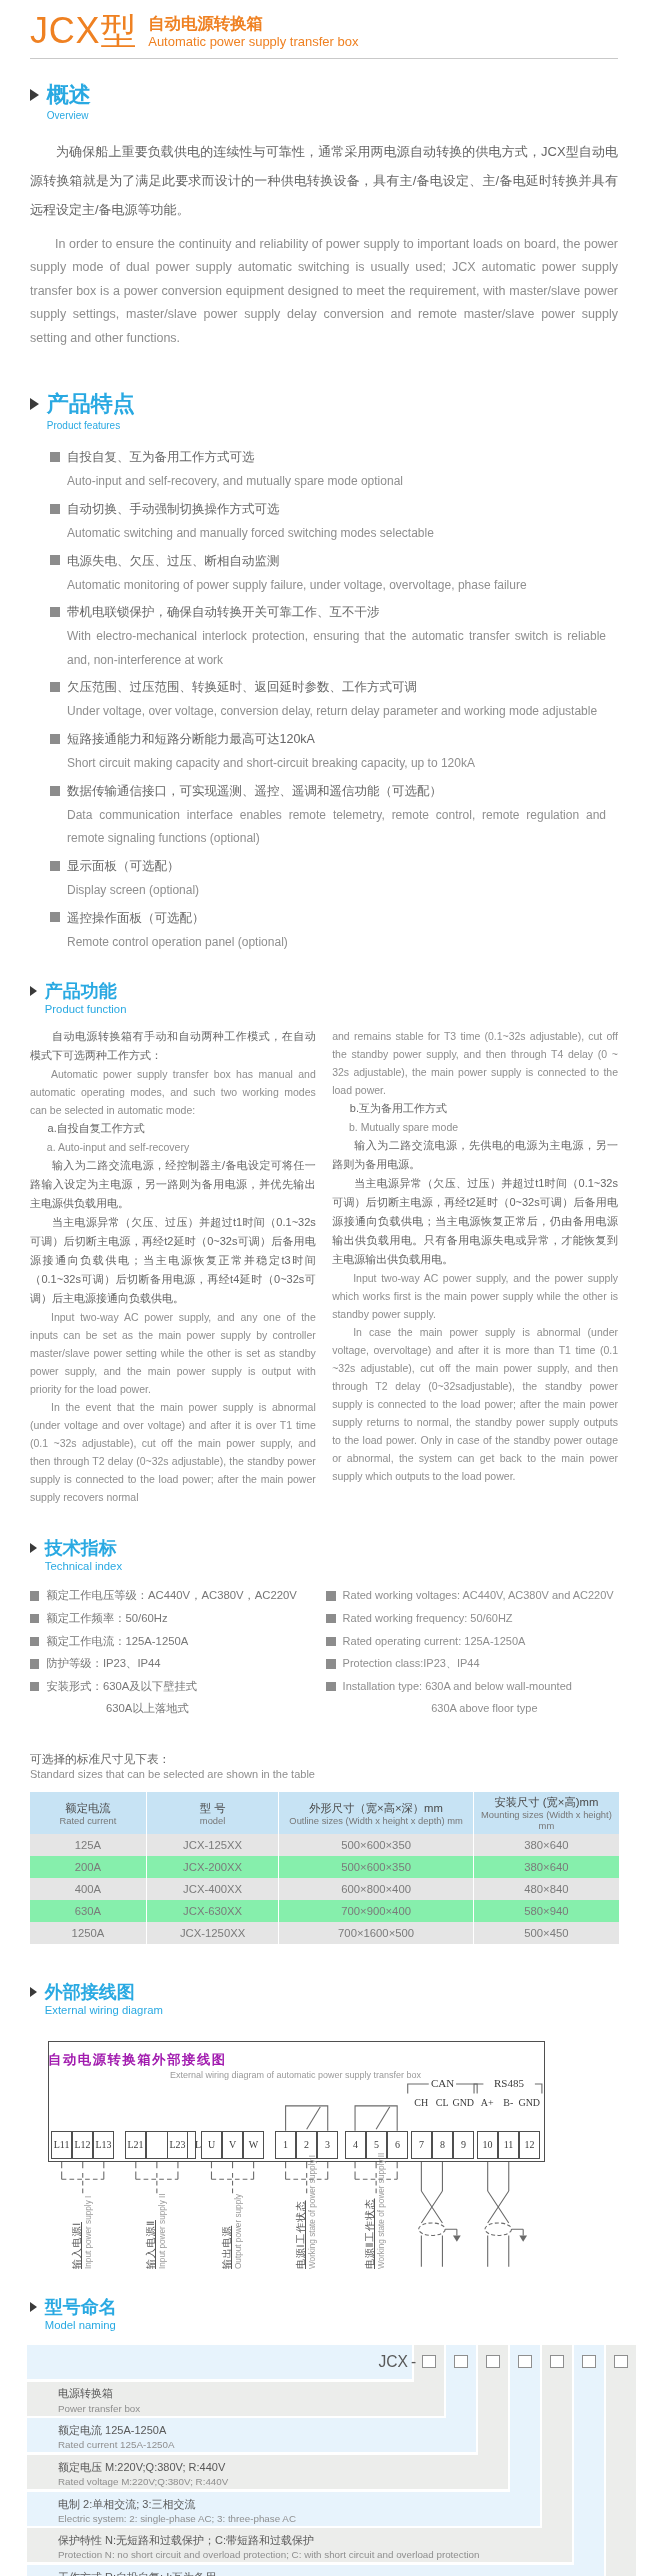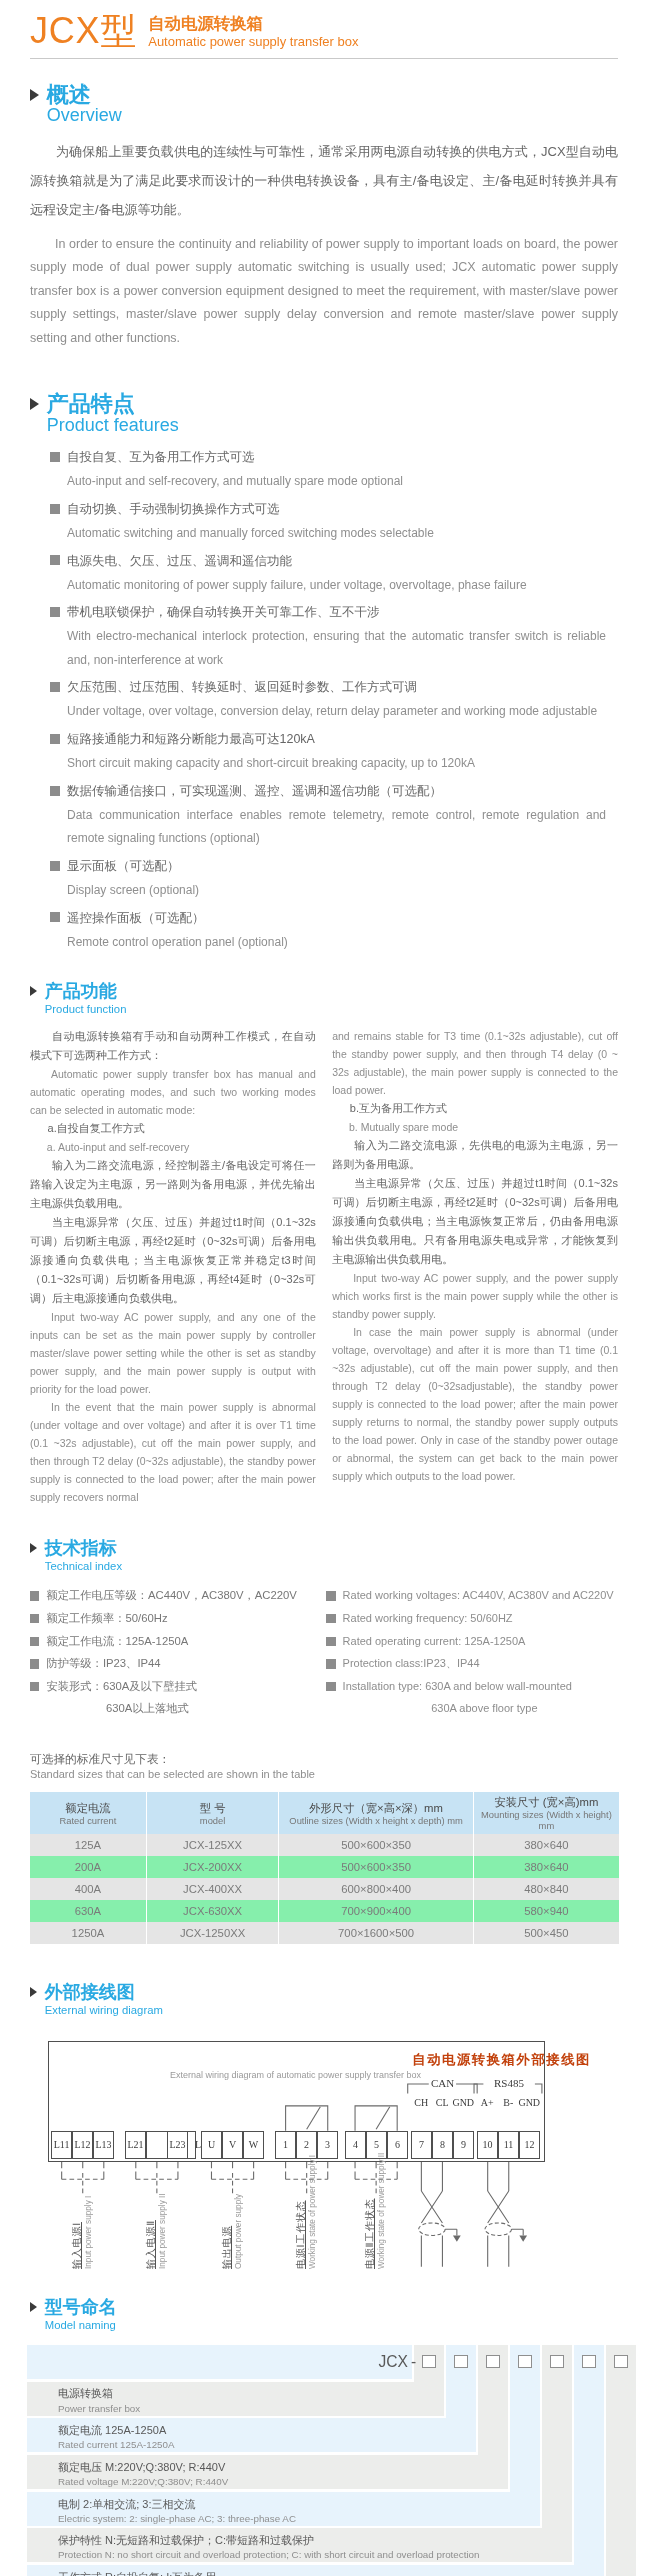--- a/index.html
+++ b/index.html
@@ -12,21 +12,21 @@
   .hdr-zh{color:#ef8122;font-size:16.4px;font-weight:700;line-height:20px;}
   .hdr-en{color:#ef8122;font-size:13px;line-height:17px;font-weight:400;}
   .hdr-rule{height:0.8px;background:#c9c9c9;margin:7.8px 30px 0 30px;}
   
   .sec{margin-left:30px;margin-right:30px;}
   .sec-head{display:flex;align-items:flex-start;}
   .tri{width:0;height:0;border-top:6.2px solid transparent;border-bottom:6.2px solid transparent;
        border-left:9.4px solid #3a3a3a;margin-top:7px;margin-right:7.8px;flex:0 0 auto;}
   .tri.sm{border-top-width:5.5px;border-bottom-width:5.5px;border-left-width:7.8px;margin-top:5.5px;}
   .sh-zh{color:#29a9e2;font-size:22px;font-weight:700;line-height:26.5px;}
-  .sh-en{color:#29a9e2;font-size:18px;line-height:15.6px;font-weight:400;}
+  .sh-en{color:#29a9e2;font-size:10px;line-height:15.6px;font-weight:400;}
   .sh-zh.sm{font-size:18px;line-height:22px;}
   .sh-en.sm{font-size:11.3px;line-height:14px;}
   
   .p-zh{color:#666;font-size:13px;line-height:29px;text-align:justify;text-indent:2em;margin-top:12.5px;}
   .p-en{color:#8e8e8e;font-size:12.5px;line-height:23.4px;text-align:justify;text-indent:2em;margin-top:9.4px;}
   
   .feat{margin-top:11px;padding-left:20px;}
   .feat-item{margin-bottom:2.3px;}
   .feat-zh{color:#666;font-size:12.5px;line-height:26px;position:relative;padding-left:17px;}
   .feat-sq{position:absolute;left:0;top:7.8px;width:10px;height:10px;background:#8c8c8c;}
@@ -57,22 +57,22 @@
   .th-zh{color:#4a4a4a;font-size:11.3px;line-height:14px;}
   .th-en{color:#777;font-size:9.4px;line-height:11px;}
   table.sz td{text-align:center;color:#7b7b7b;font-size:11.3px;height:20px;border-right:1.6px solid #fff;}
   table.sz td:last-child{border-right:none;}
   table.sz tr.odd td{background:#e5e5e5;}
   table.sz tr.even td{background:#86efac;}
   
   .wcanvas{position:relative;width:515px;height:245px;margin:14px 0 0 48px;
            font-family:"Liberation Serif",serif;}
   .wbox{position:absolute;left:0;top:9.4px;width:495px;height:119px;border:1.6px solid #4f4f4f;}
-  .wtitle-zh{position:absolute;left:0;top:20px;width:495px;text-align:right;color:#c2410c;
-             font-size:13.3px;font-weight:700;letter-spacing:1.6px;padding-left:48px;}
+  .wtitle-zh{position:absolute;left:0;top:20px;width:495px;text-align:left;color:#a21caf;
+             font-size:13.3px;font-weight:700;letter-spacing:1.6px;}
   .wtitle-en{position:absolute;left:0;top:39px;width:495px;text-align:center;color:#9a9a9a;
              font-size:9px;font-family:"Liberation Sans",sans-serif;}
   .wbus{position:absolute;top:46px;color:#3c3c3c;font-size:11px;text-align:center;}
   .wpin{position:absolute;top:66px;width:26.5px;text-align:center;color:#3c3c3c;font-size:10px;}
   .term{position:absolute;top:100px;width:21px;height:28px;background:#fff;border:1.2px solid #4f4f4f;
         box-sizing:border-box;text-align:center;color:#3c3c3c;font-size:10px;line-height:26px;}
   .wsvg{position:absolute;left:0;top:0;}
   .vwrap{position:absolute;height:26.5px;}
   .vlab{transform:rotate(-90deg);transform-origin:0 0;width:117px;white-space:nowrap;
         display:flex;flex-direction:column;}
@@ -127,21 +127,21 @@
     <div class="feat">
       <div class="feat-item">
         <div class="feat-zh"><span class="feat-sq"></span><span>自投自复、互为备用工作方式可选</span></div>
         <div class="feat-en">Auto-input and self-recovery, and mutually spare mode optional</div>
       </div>
       <div class="feat-item">
         <div class="feat-zh"><span class="feat-sq"></span><span>自动切换、手动强制切换操作方式可选</span></div>
         <div class="feat-en">Automatic switching and manually forced switching modes selectable</div>
       </div>
       <div class="feat-item">
-        <div class="feat-zh"><span class="feat-sq"></span><span>电源失电、欠压、过压、遥调和遥信功能</span></div>
+        <div class="feat-zh"><span class="feat-sq"></span><span>电源失电、欠压、过压、断相自动监测</span></div>
         <div class="feat-en">Automatic monitoring of power supply failure, under voltage, overvoltage, phase failure</div>
       </div>
       <div class="feat-item">
         <div class="feat-zh"><span class="feat-sq"></span><span>带机电联锁保护，确保自动转换开关可靠工作、互不干涉</span></div>
         <div class="feat-en" style="width:539px;">With electro-mechanical interlock protection, ensuring that the automatic transfer switch is reliable and, non-interference at work</div>
       </div>
       <div class="feat-item">
         <div class="feat-zh"><span class="feat-sq"></span><span>欠压范围、过压范围、转换延时、返回延时参数、工作方式可调</span></div>
         <div class="feat-en" style="width:539px;">Under voltage, over voltage, conversion delay, return delay parameter and working mode adjustable</div>
       </div>

